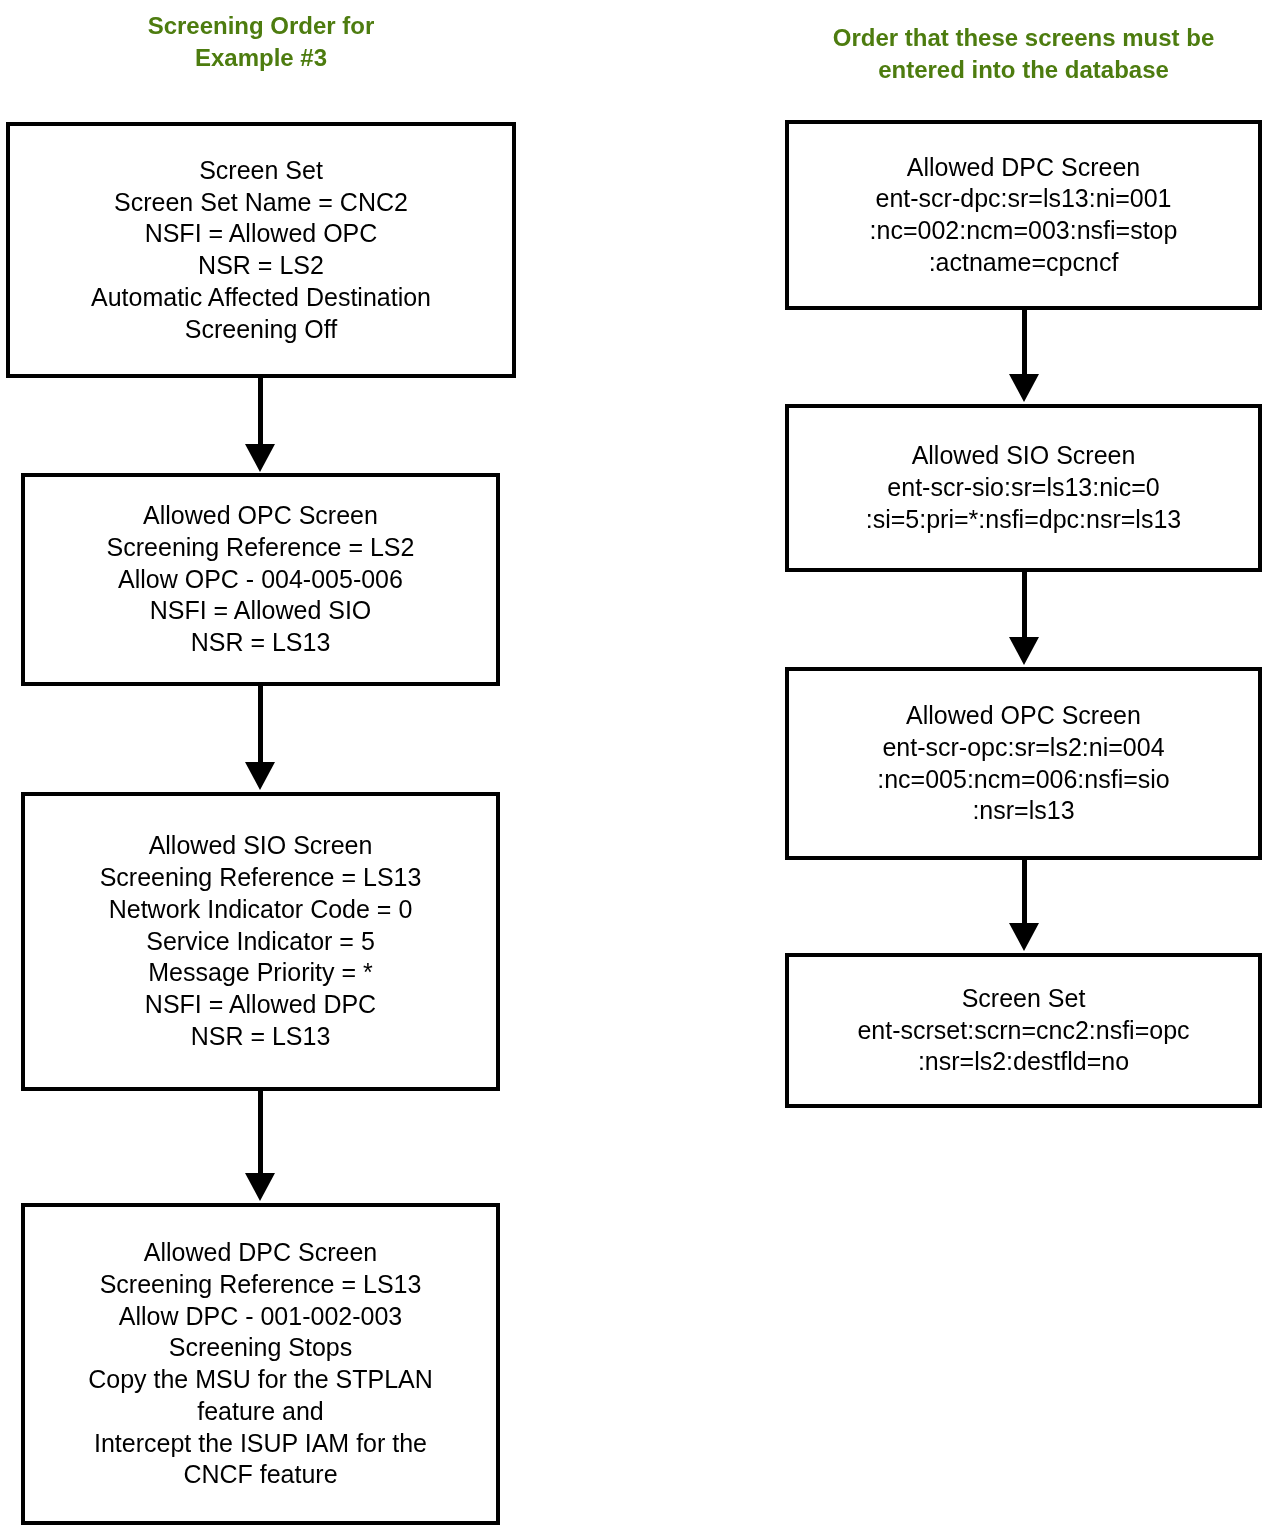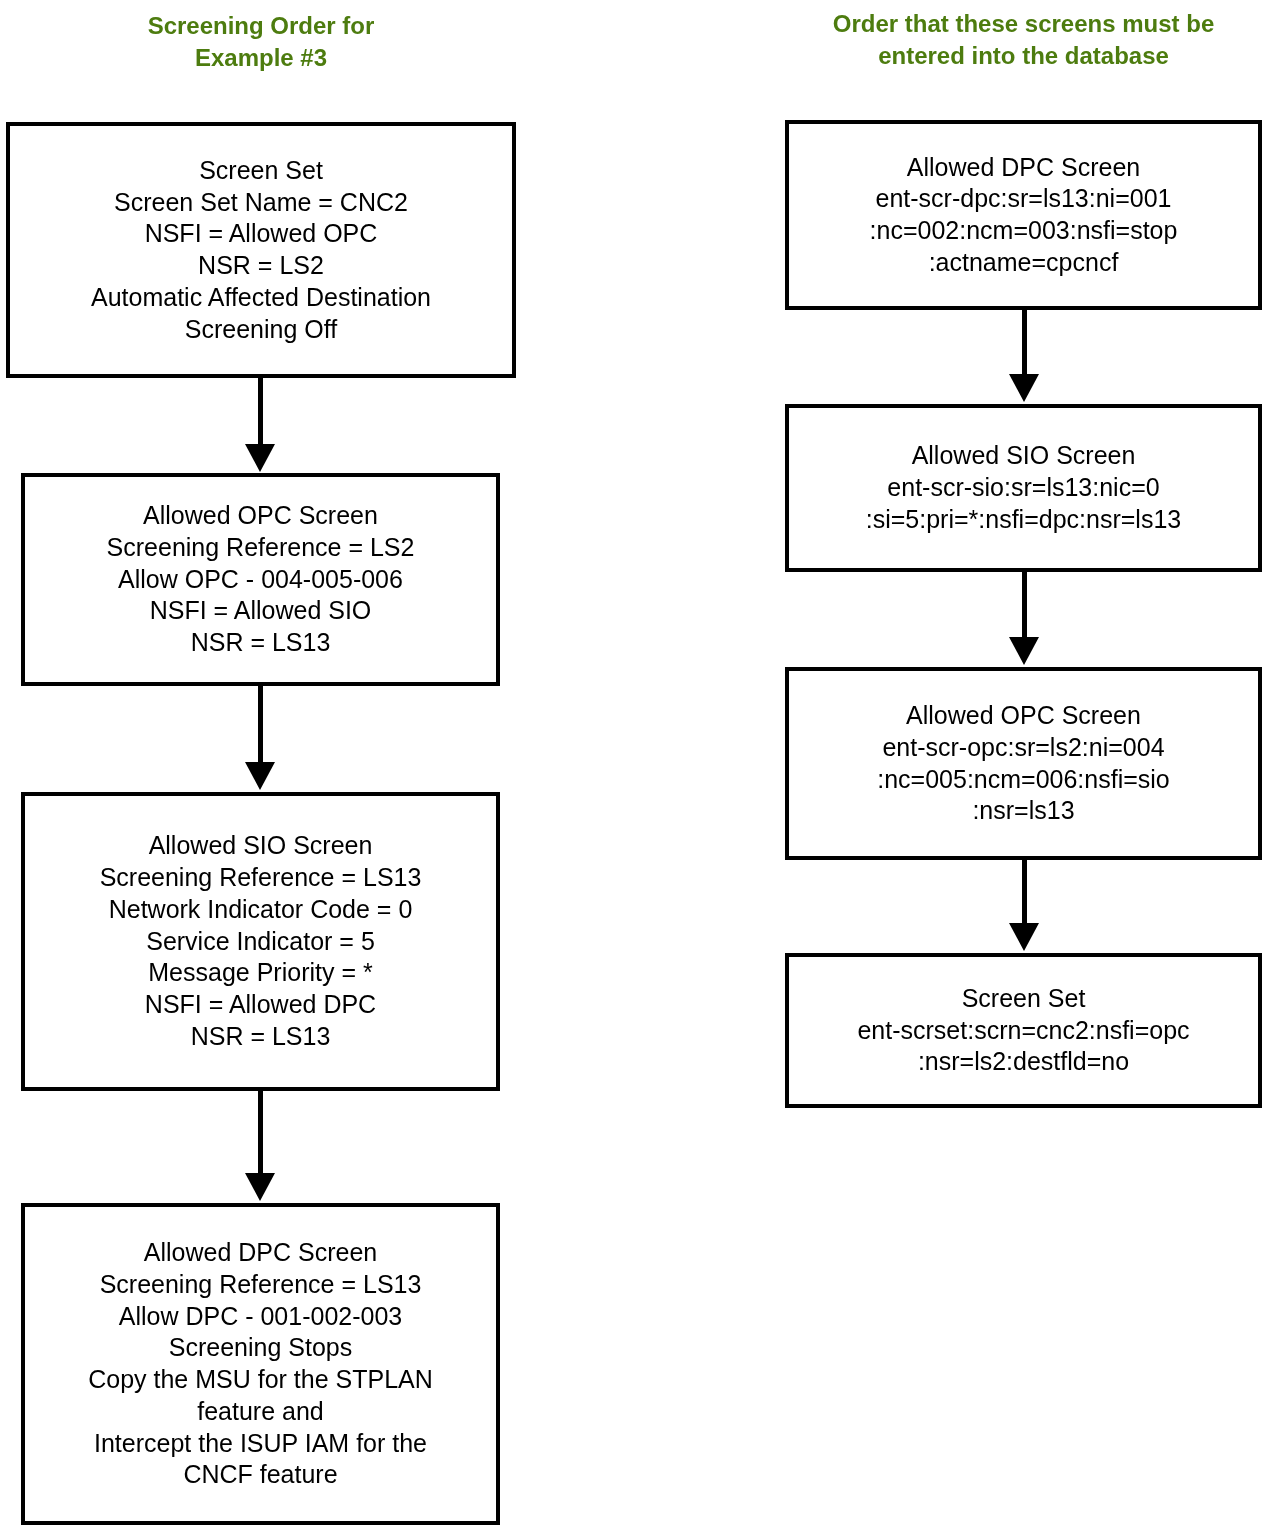--- a/index.html
+++ b/index.html
@@ -18,21 +18,21 @@
   .column-title {
     position: absolute;
     font-weight: bold;
     font-size: 24px;
     line-height: 1.32;
     text-align: center;
     color: #4d7c0f;
     white-space: pre-line;
   }
   #title-left  { left: 6px;   top: 10px;  width: 510px; }
-  #title-right { left: 785px; top: 8px;  width: 477px; text-align: center; }
+  #title-right { left: 785px; top: 22px;  width: 477px; text-align: center; }
 
   .flow-box {
     position: absolute;
     box-sizing: border-box;
     border: 4px solid #000000;
     background: #ffffff;
     display: flex;
     align-items: center;
     justify-content: center;
   }

